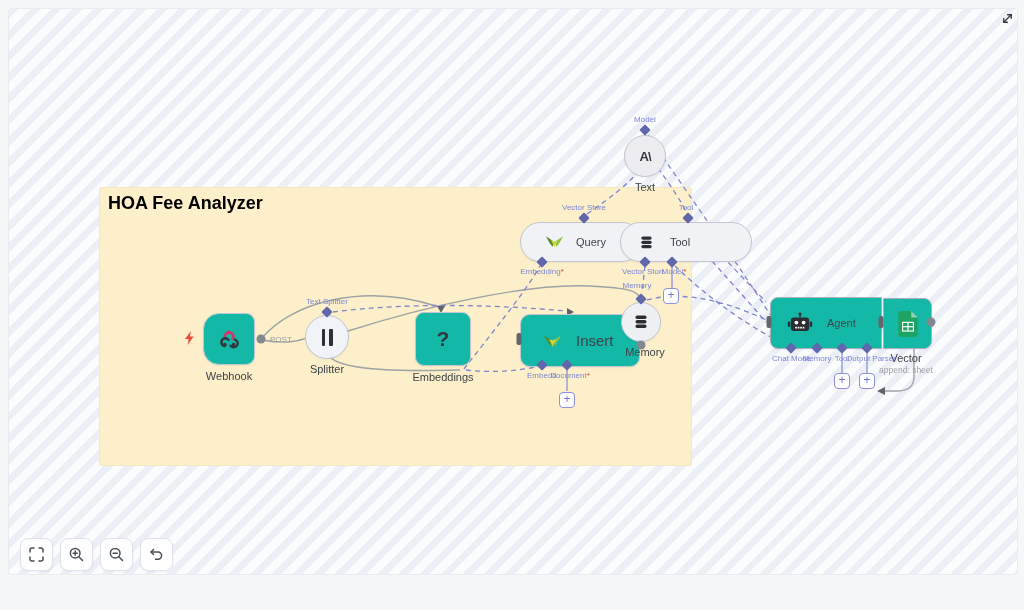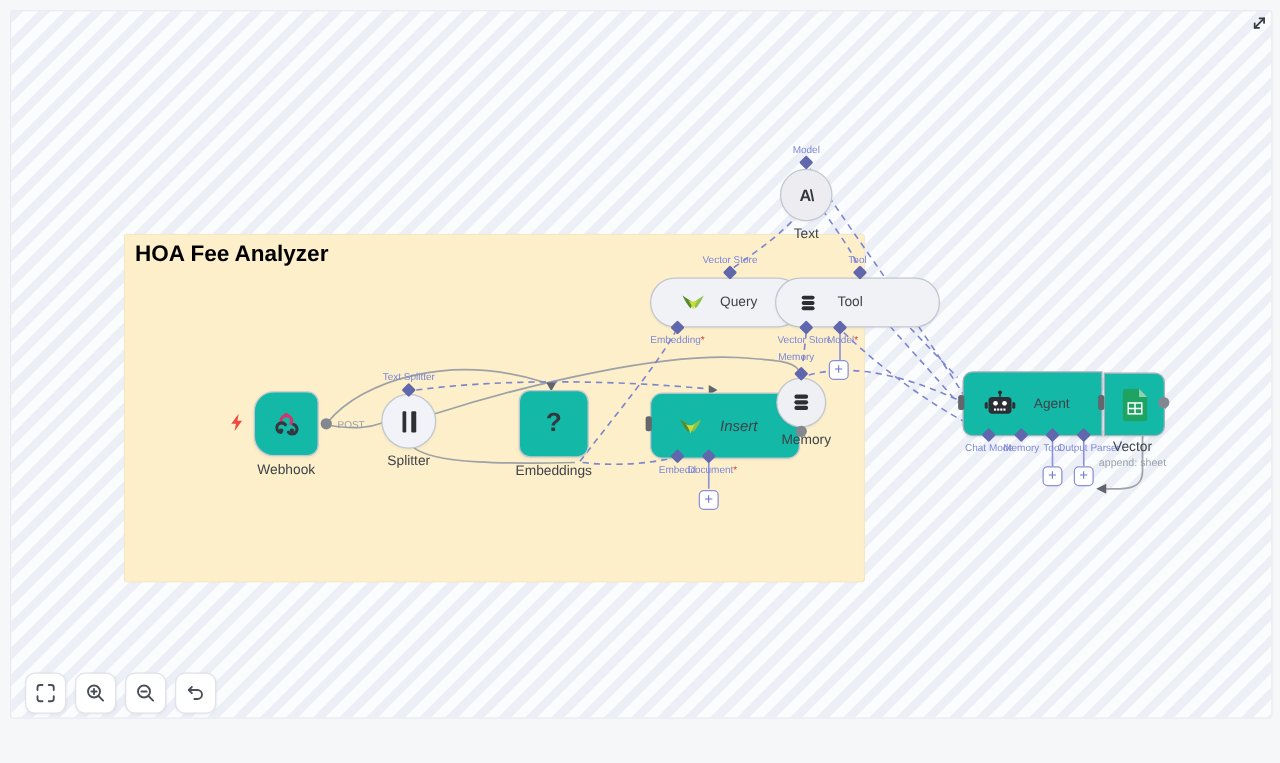--- a/index.html
+++ b/index.html
@@ -140,21 +140,21 @@
   <span class="glyph" style="font-size:21px;">?</span>
 </div>
 <div class="node-label" style="left:443px;top:371px;">Embeddings</div>
 
 <div class="node rect-node" style="left:520px;top:314px;width:120px;height:53px;border-radius:10px;padding-left:22px;gap:14px;">
   <svg width="19" height="14" viewBox="0 0 20 14">
     <path d="M1,1 C4,7 6,10 8,12 L10,7 Z" fill="#558b2f"></path>
     <path d="M19,1 C16,7 14,10 12,12 L10,7 Z" fill="#8bc34a"></path>
     <path d="M6,5 C8,8 9,10 10,13 C11,10 12,8 14,5 C12,6.5 8,6.5 6,5 Z" fill="#cddc39"></path>
   </svg>
-  <span style="font-size:12px;color:#3e434a;font-style:italic;">Insert</span>
+  <span style="font-size:15px;color:#3e434a;">Insert</span>
 </div>
 <div class="tab" style="left:519px;top:339px;"></div>
 <div class="diamond" style="left:542px;top:365px;"></div>
 <div class="diamond" style="left:567px;top:365px;"></div>
 <span class="port-label" style="left:542px;top:371px;max-width:30px;">
     <span>Embedding</span>
   </span>
 <span class="port-label" style="left:570px;top:371px;">
     <span>Document</span>
     <span class="req">*</span>

